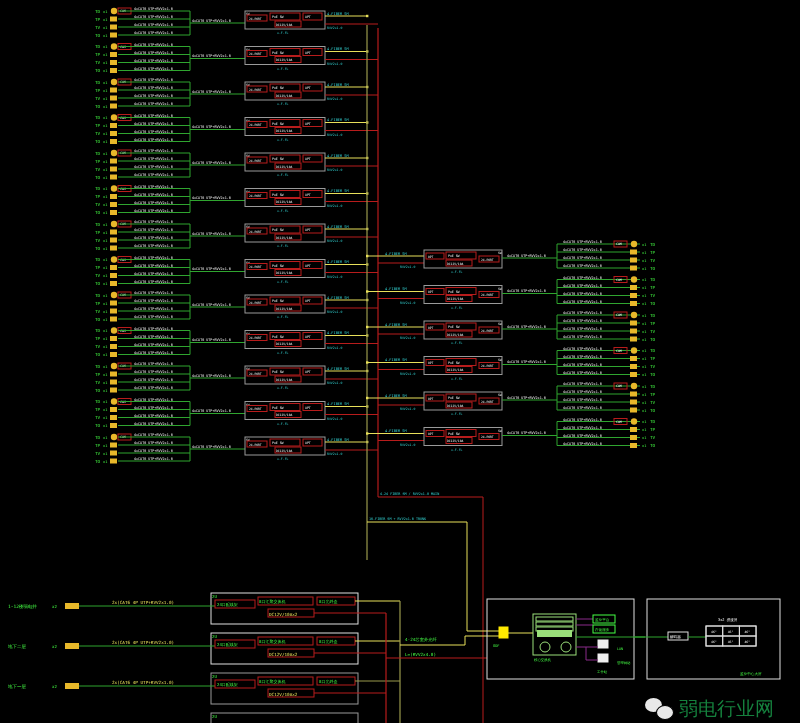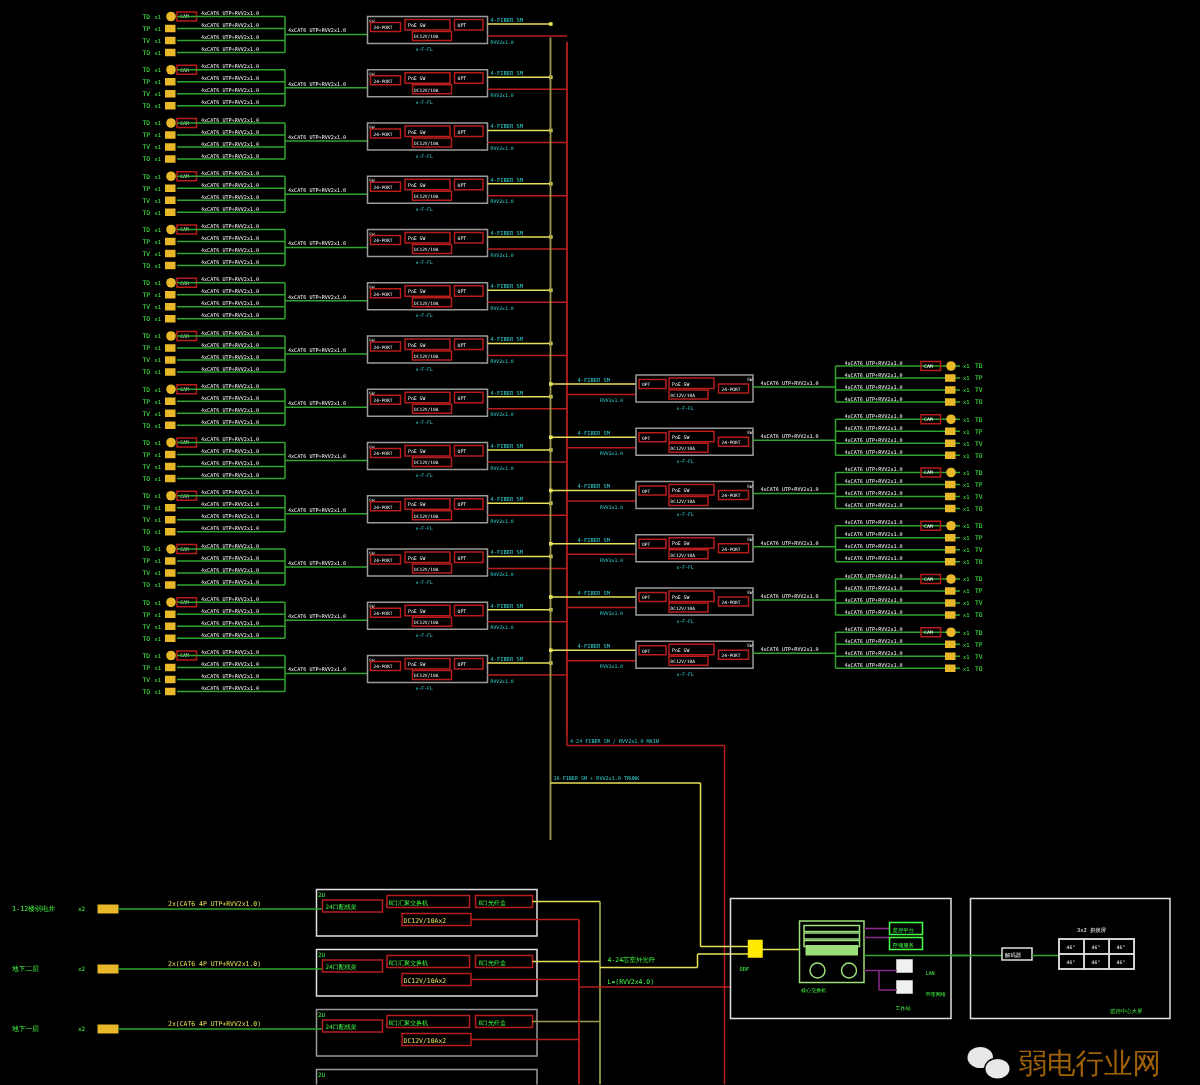--- a/index.html
+++ b/index.html
@@ -1,19 +1,19 @@
 <!DOCTYPE html>
 <html><head>
 <meta charset="utf-8">
 <style>
   html,body{margin:0;padding:0;background:#000;}
   body{width:800px;height:723px;overflow:hidden;position:relative;font-family:"DejaVu Sans",sans-serif;}
   svg{position:absolute;left:0;top:0;}
   .t{font-family:"DejaVu Sans Mono",monospace;}
-  #wm{position:absolute;left:645px;top:696px;color:#a16207;font-size:19px;font-family:"DejaVu Sans",sans-serif;display:flex;align-items:center;gap:6px;}
+  #wm{position:absolute;left:645px;top:696px;color:#15803d;font-size:19px;font-family:"DejaVu Sans",sans-serif;display:flex;align-items:center;gap:6px;}
   #wm .ic{width:28px;height:22px;position:relative;}
   #wm .b1{position:absolute;left:0;top:0;width:17px;height:14px;background:#e8e8e8;border-radius:50%;}
   #wm .b2{position:absolute;left:11px;top:7px;width:16px;height:13px;background:#e8e8e8;border-radius:50%;border:1.5px solid #000;}
 </style>
 </head>
 <body>
 
 <svg id="dwg" width="800" height="723" viewBox="0 0 800 723" xmlns="http://www.w3.org/2000/svg">
     <text x="95" y="12.5" fill="#44ff44" font-size="4.2" class="t" text-anchor="start">TD</text>
     <text x="103" y="12.5" fill="#44ff44" font-size="3.6" class="t" text-anchor="start">x1</text>

